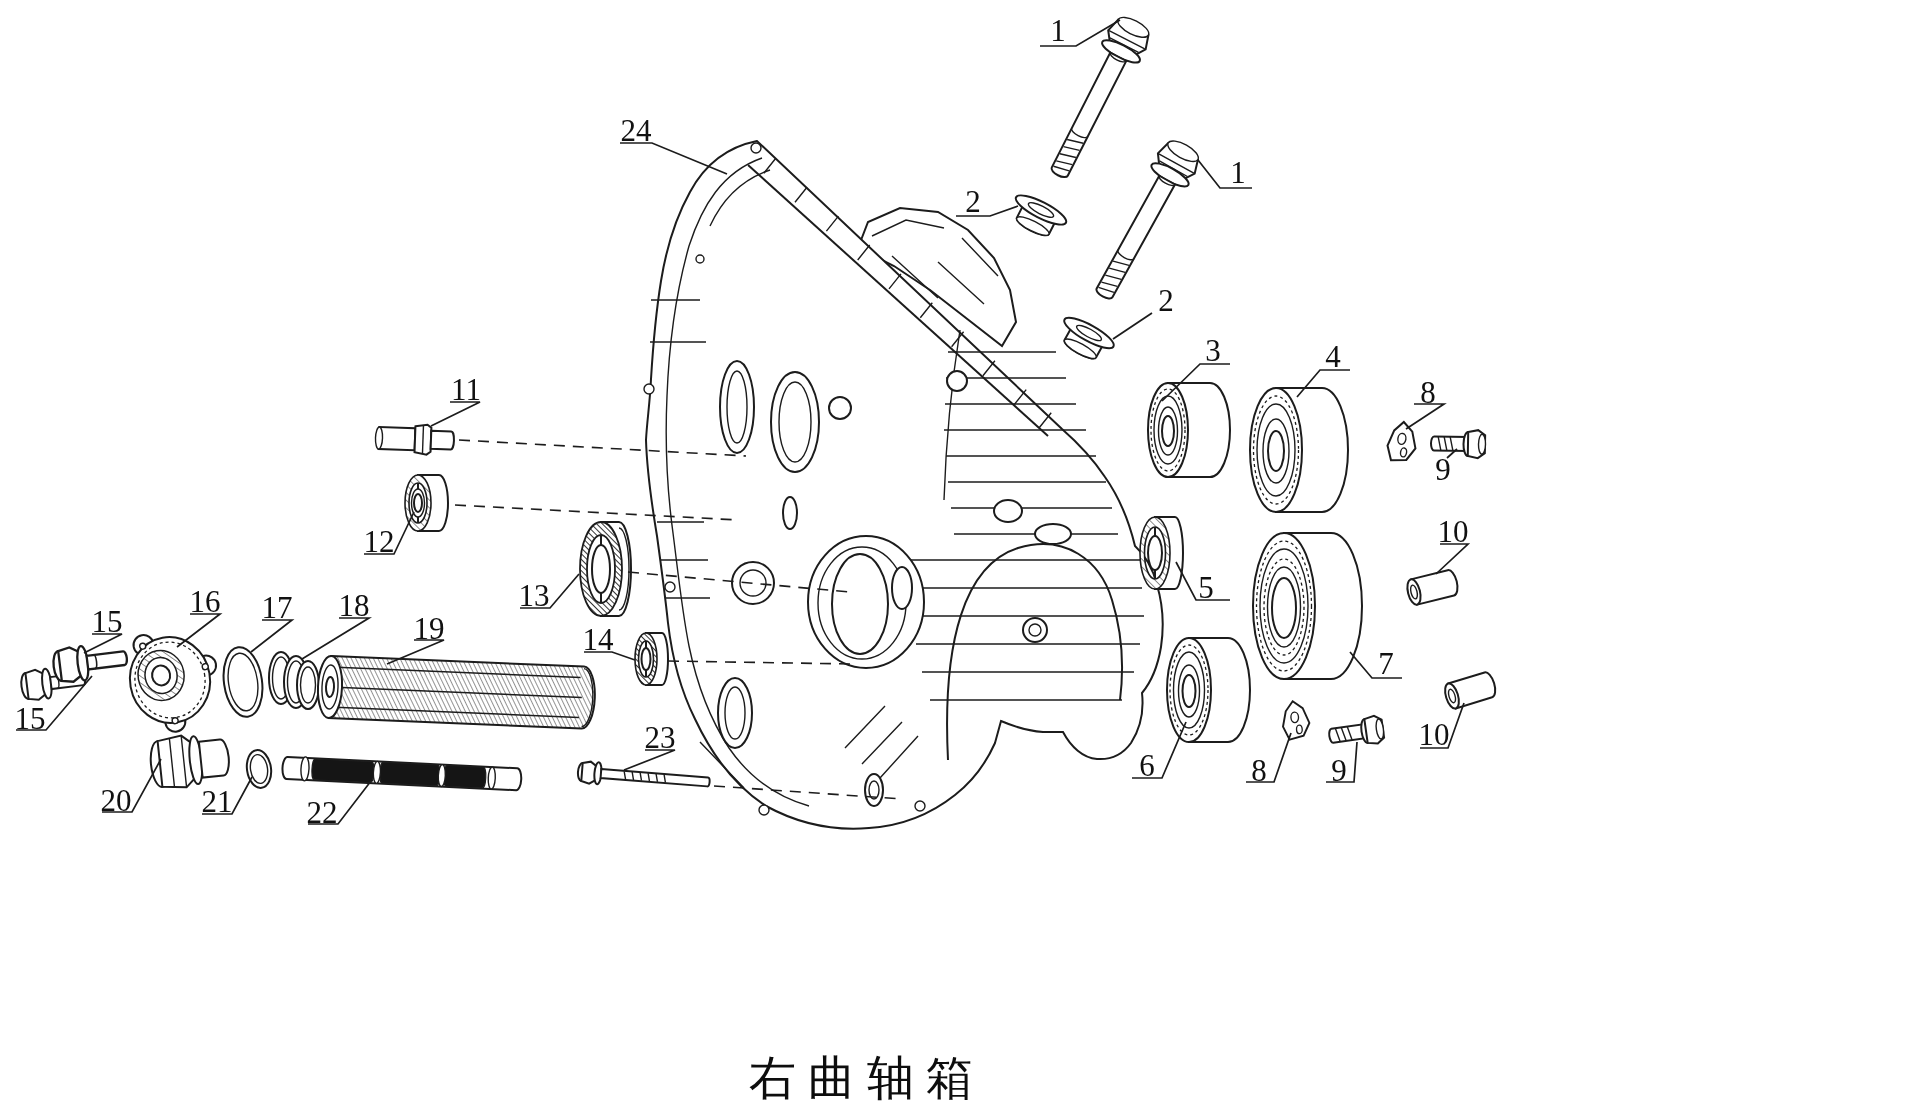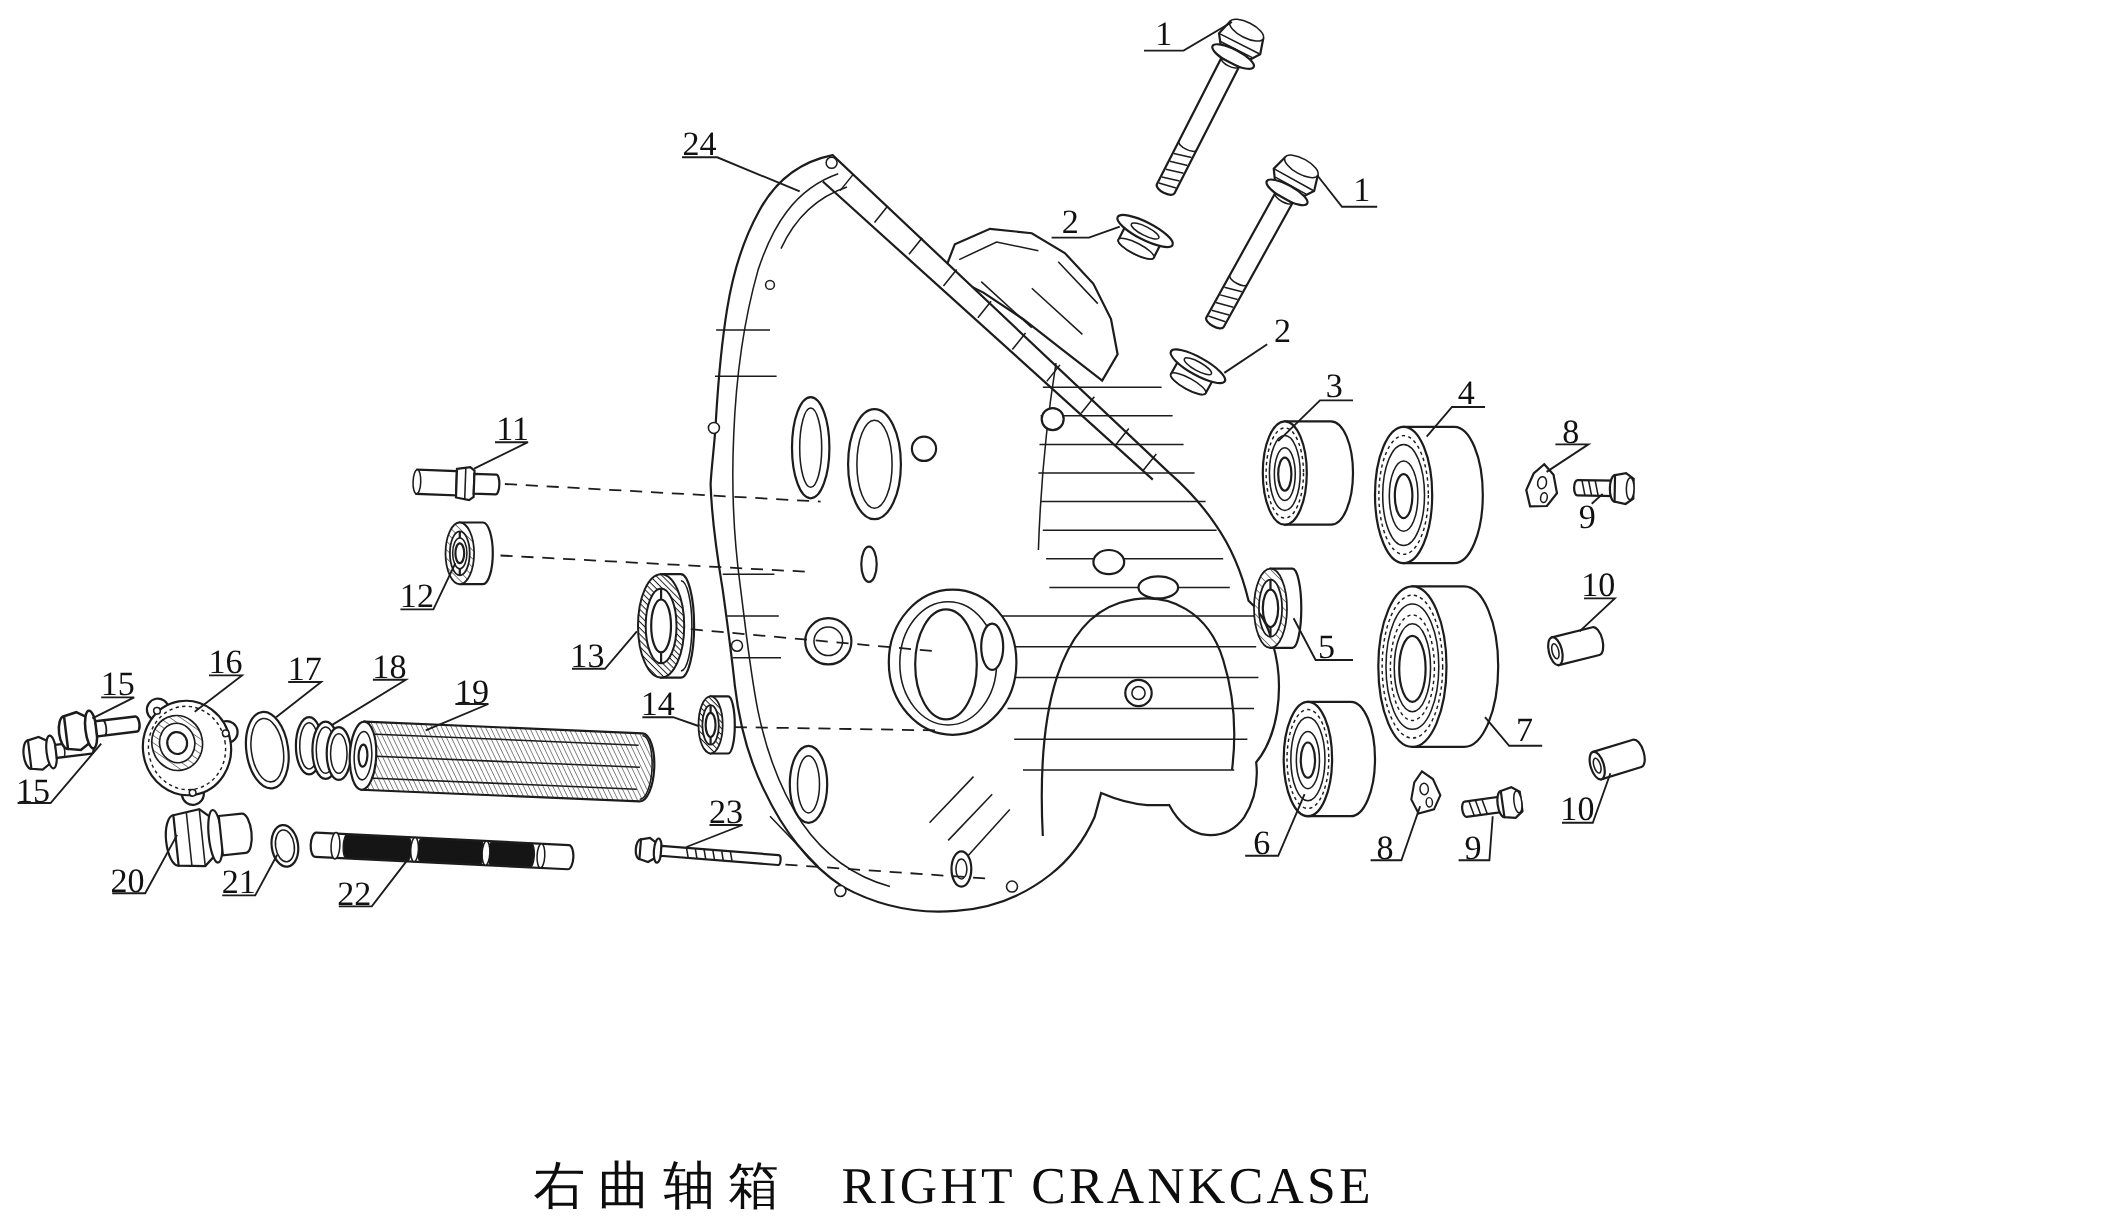--- a/index.html
+++ b/index.html
@@ -462,15 +462,14 @@
         </g>
         <g>
           <polyline class="leader" points="620 143 652 143 727 174"></polyline>
           <text class="callout-num" x="636" y="141">24</text>
         </g>
       </g>
   </svg>
 
   <div id="title-row">
     <span class="title-zh">右曲轴箱</span>
-    <span class="title-en">RIGHT CRANKCASE</span>
   </div>
 </div>
 
 </body></html>

